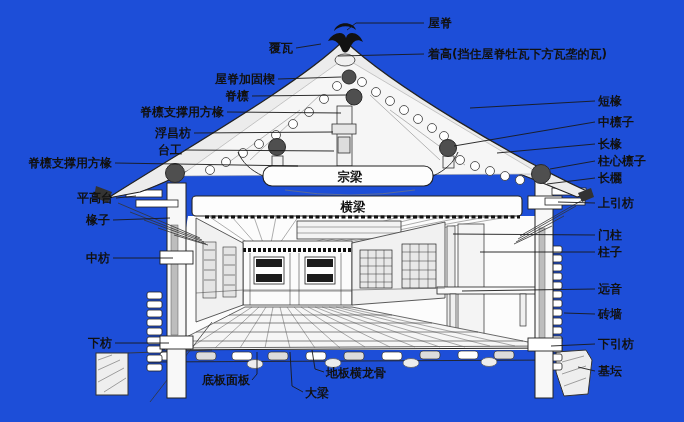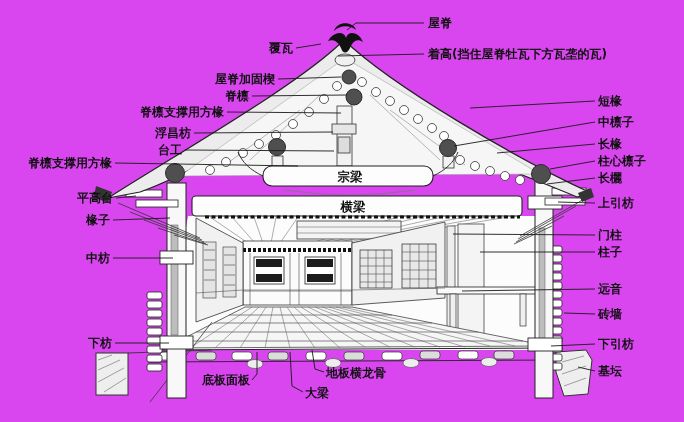--- a/index.html
+++ b/index.html
@@ -1,16 +1,16 @@
 <!DOCTYPE html>
 <html><head>
 <meta charset="utf-8">
 <style>
   html,body{margin:0;padding:0;background:#ffffff;}
-  .stage{position:relative;width:684px;height:422px;background:#d946ef;overflow:hidden;
+  .stage{position:relative;width:684px;height:422px;background:#1d4ed8;overflow:hidden;
          font-family:"DejaVu Sans","Liberation Sans",sans-serif;}
   svg{position:absolute;left:0;top:0;}
   svg text{font-family:"DejaVu Sans","Liberation Sans",sans-serif;
            font-size:12px;font-weight:bold;fill:#111;}
   svg text.beam-label{font-size:12.5px;}
   .ln{stroke:#1a1a1a;stroke-width:0.9;fill:none;}
   .draw{stroke:#1f1f1f;fill:none;}
 </style>
 </head>
 <body>

